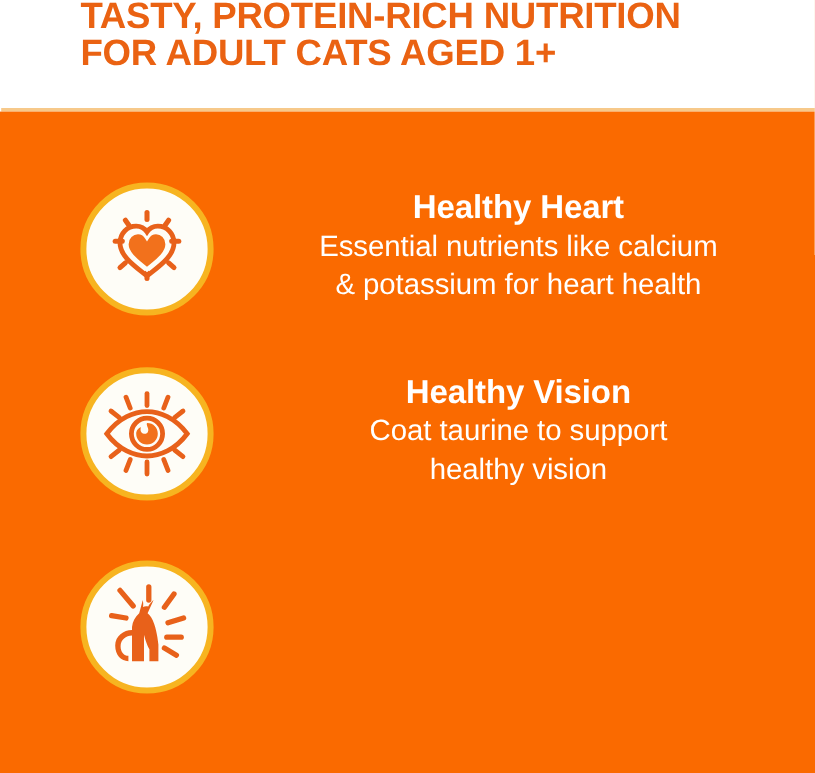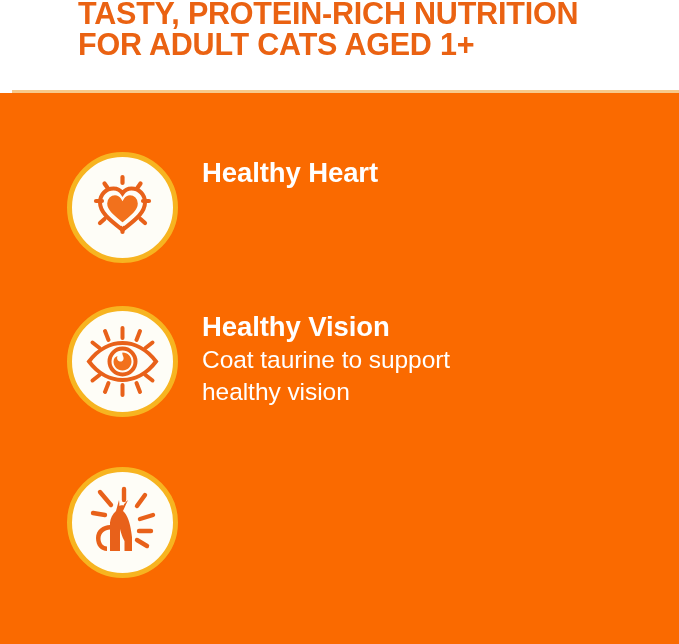--- a/index.html
+++ b/index.html
@@ -16,21 +16,21 @@
   #page {
     position: relative;
     width: 679px;
     height: 644px;
     background: #ffffff;
   }
 
   
   #header {
     position: absolute;
-    left: 12px; top: 0;
+    left: 1px; top: 0;
     width: 605px;
     height: 92px;
     background: #ffffff;
     box-sizing: border-box;
   }
   #header-title {
     position: absolute;
     left: 66px;
     top: -2px;
     width: 600px;
@@ -89,20 +89,21 @@
     position: absolute;
     left: 0; top: 0;
     width: 111px;
     height: 111px;
   }
   .feature-text {
     position: absolute;
     left: 202px;
     top: 4px;
     width: 460px;
+    text-align: center;
   }
   .feature-heading {
     color: #ffffff;
     font-family: "Liberation Sans", sans-serif;
     font-weight: bold;
     font-size: 27.5px;
     line-height: 33px;
     letter-spacing: -0.1px;
     margin: 0 0 1px 0;
   }
@@ -166,20 +167,22 @@
                  C 48 71.5 33 62.5 33 50.5
                  C 33 42.5 39 36.5 46.5 36.5
                  C 50.5 36.5 53.7 38.6 55.5 41.3
                  C 57.3 38.6 60.5 36.5 64.5 36.5
                  C 72 36.5 78 42.5 78 50.5
                  C 78 62.5 63 71.5 55.5 78 Z" fill="none" stroke="#E8611A" stroke-width="4"></path>
       </svg>
     </div>
     <div class="feature-text">
       <div class="feature-heading">Healthy Heart</div>
+      <div class="feature-body">Essential nutrients like calcium
+&amp; potassium for heart health</div>
     </div>
   </div>
 
   <div class="feature" id="feature-1">
     <div class="feature-icon-wrap">
       <div class="icon-circle"></div>
       <svg class="icon-glyph" viewBox="0 0 111 111">
         <g stroke="#E8611A" stroke-linecap="round" stroke-width="4" fill="none">
           <line x1="55.5" y1="22" x2="55.5" y2="32"></line>
           <line x1="38" y1="25" x2="41.5" y2="34"></line>

